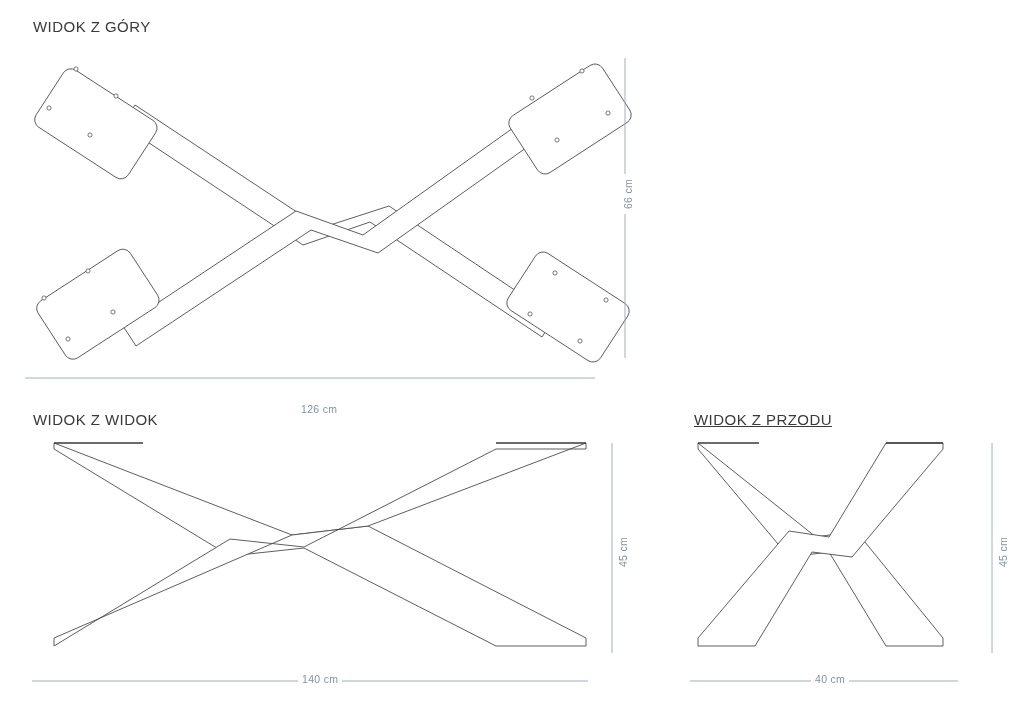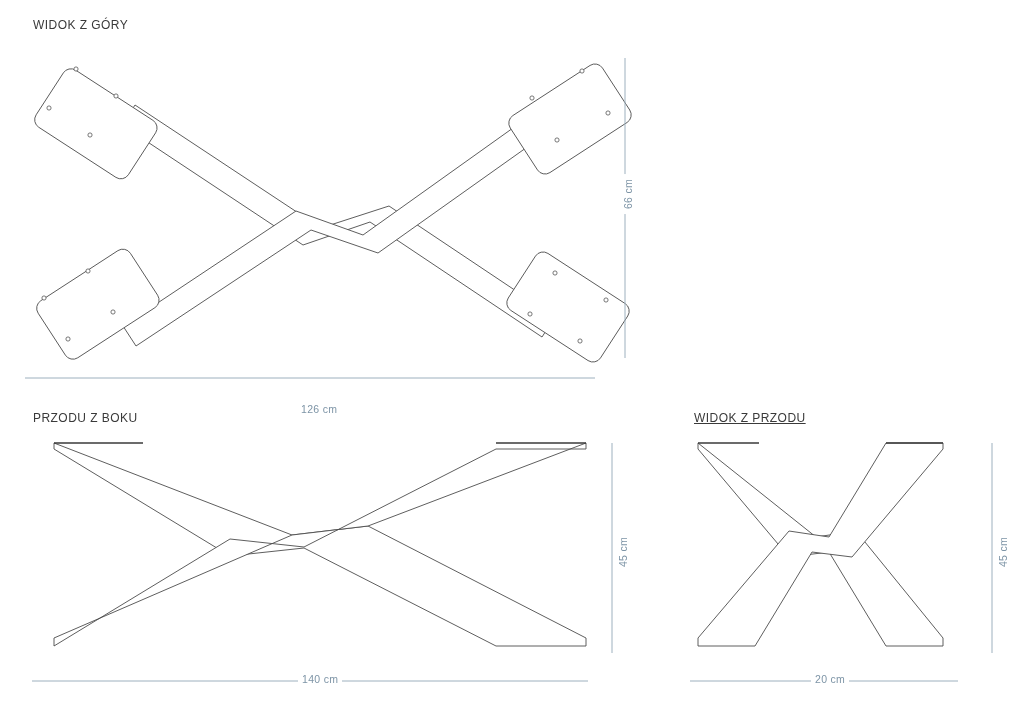--- a/index.html
+++ b/index.html
@@ -18,21 +18,21 @@
   }
   .sheet {
     position: absolute;
     inset: 0;
     width: 1024px;
     height: 712px;
   }
   .view-title {
     position: absolute;
     font-family: "Liberation Sans", sans-serif;
-    font-size: 12px;
+    font-size: 15px;
     letter-spacing: 0.45px;
     color: #3a3a3a;
     white-space: nowrap;
     user-select: none;
   }
   #title-top  { left: 33px;  top: 18px;  }
   #title-side { left: 33px;  top: 411px; }
   #title-front{ left: 694px; top: 411px; text-decoration: underline; }
 
   .dim-label {
@@ -151,21 +151,21 @@
   <svg width="20" height="300" viewBox="0 0 20 300" style="position:absolute; left:615px; top:58px;">
     <line class="dim-line" x1="10" y1="0" x2="10" y2="300"></line>
   </svg>
   <div class="dim-label vert" id="dim-66">66 cm</div>
 
   <svg width="570" height="20" viewBox="0 0 570 20" style="position:absolute; left:25px; top:368px;">
     <line class="dim-line" x1="0" y1="10" x2="570" y2="10"></line>
   </svg>
   <div class="dim-label" id="dim-126">126 cm</div>
 
-  <div class="view-title" id="title-side">PRZODU Z BOKU</div>
+  <div class="view-title" id="title-side">WIDOK Z WIDOK</div>
 
   <svg id="side-view-svg" width="560" height="230" viewBox="0 0 560 230" style="position:absolute; left:40px; top:435px;">
 
     <path class="part-outline" d="M 14 8
              L 252 100
              L 328 91
              L 546 203
              L 546 211
              L 456 211
              L 264 113
@@ -230,15 +230,15 @@
   </svg>
 
   <svg width="20" height="210" viewBox="0 0 20 210" style="position:absolute; left:982px; top:443px;">
     <line class="dim-line" x1="10" y1="0" x2="10" y2="210"></line>
   </svg>
   <div class="dim-label vert" id="dim-45-front">45 cm</div>
 
   <svg width="268" height="20" viewBox="0 0 268 20" style="position:absolute; left:690px; top:671px;">
     <line class="dim-line" x1="0" y1="10" x2="268" y2="10"></line>
   </svg>
-  <div class="dim-label" id="dim-60">20 cm</div>
+  <div class="dim-label" id="dim-60">40 cm</div>
 
 </div>
 
 </body></html>

